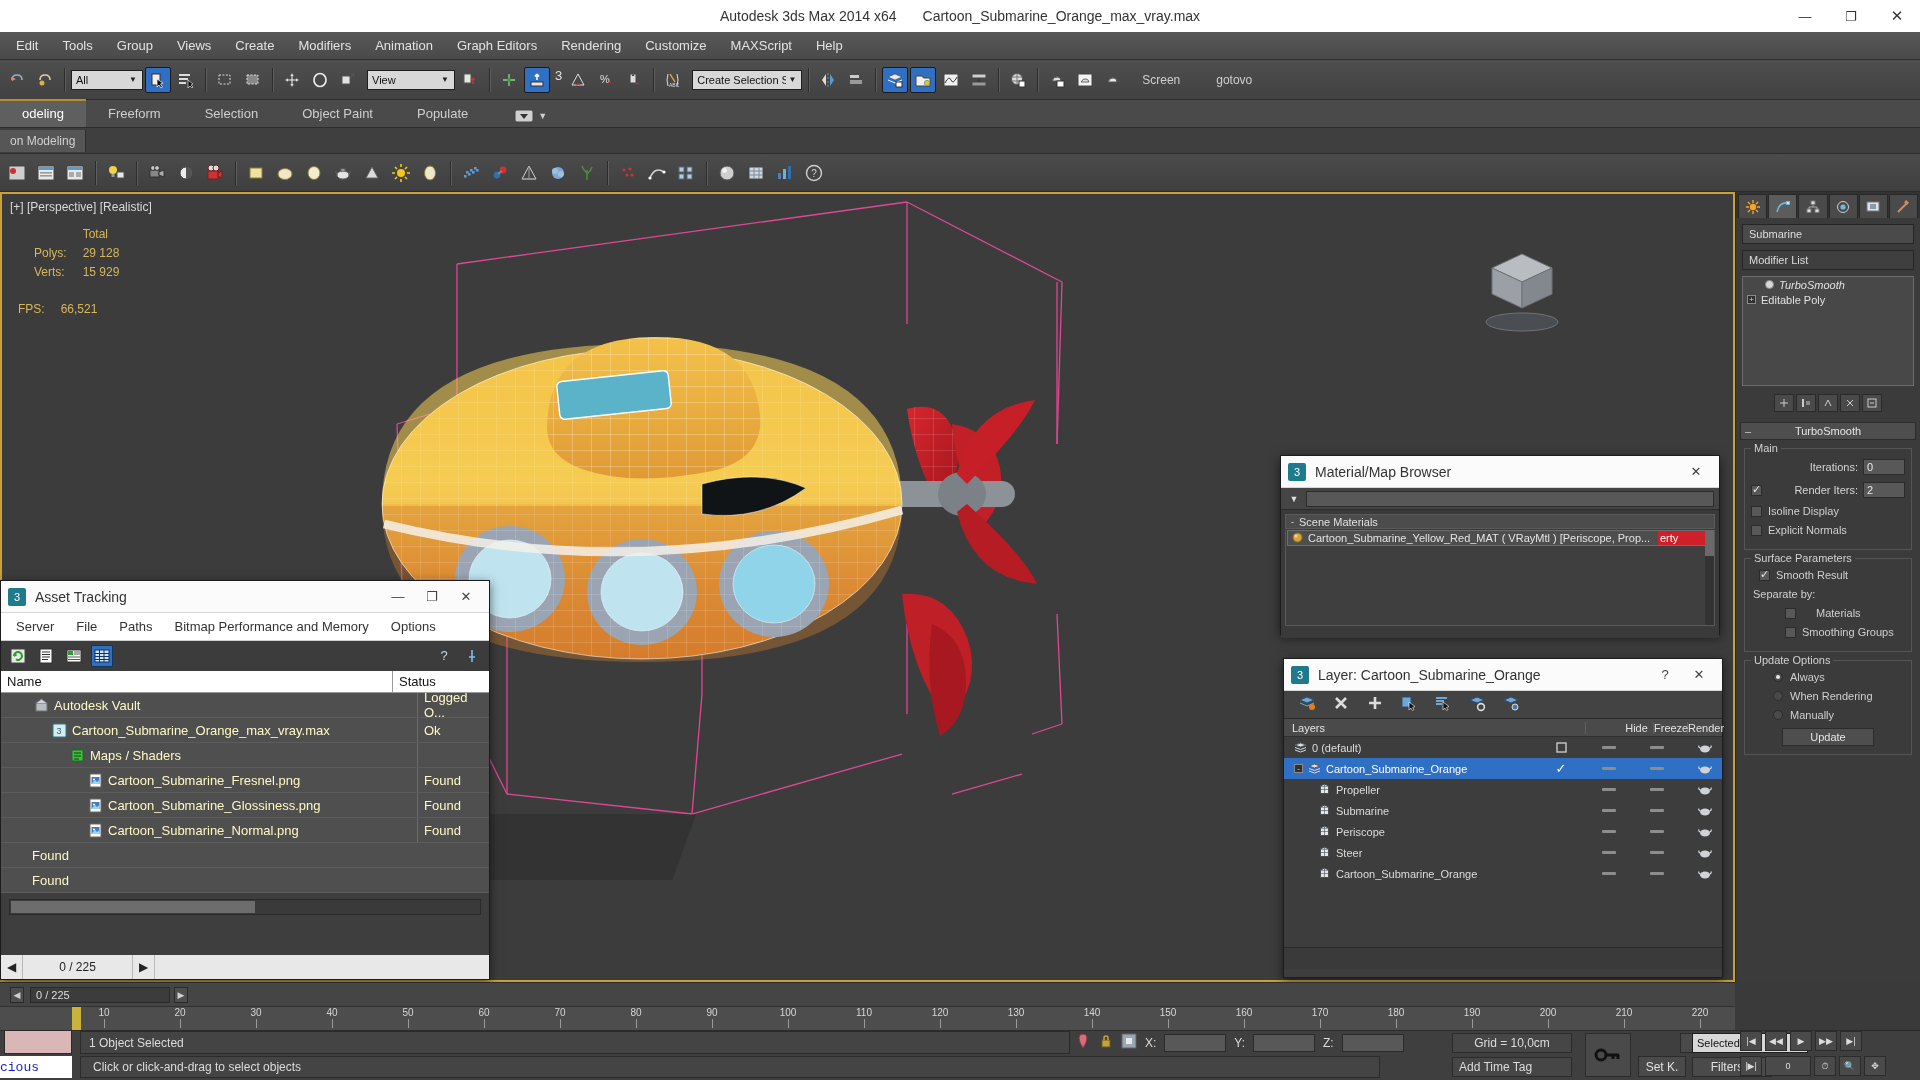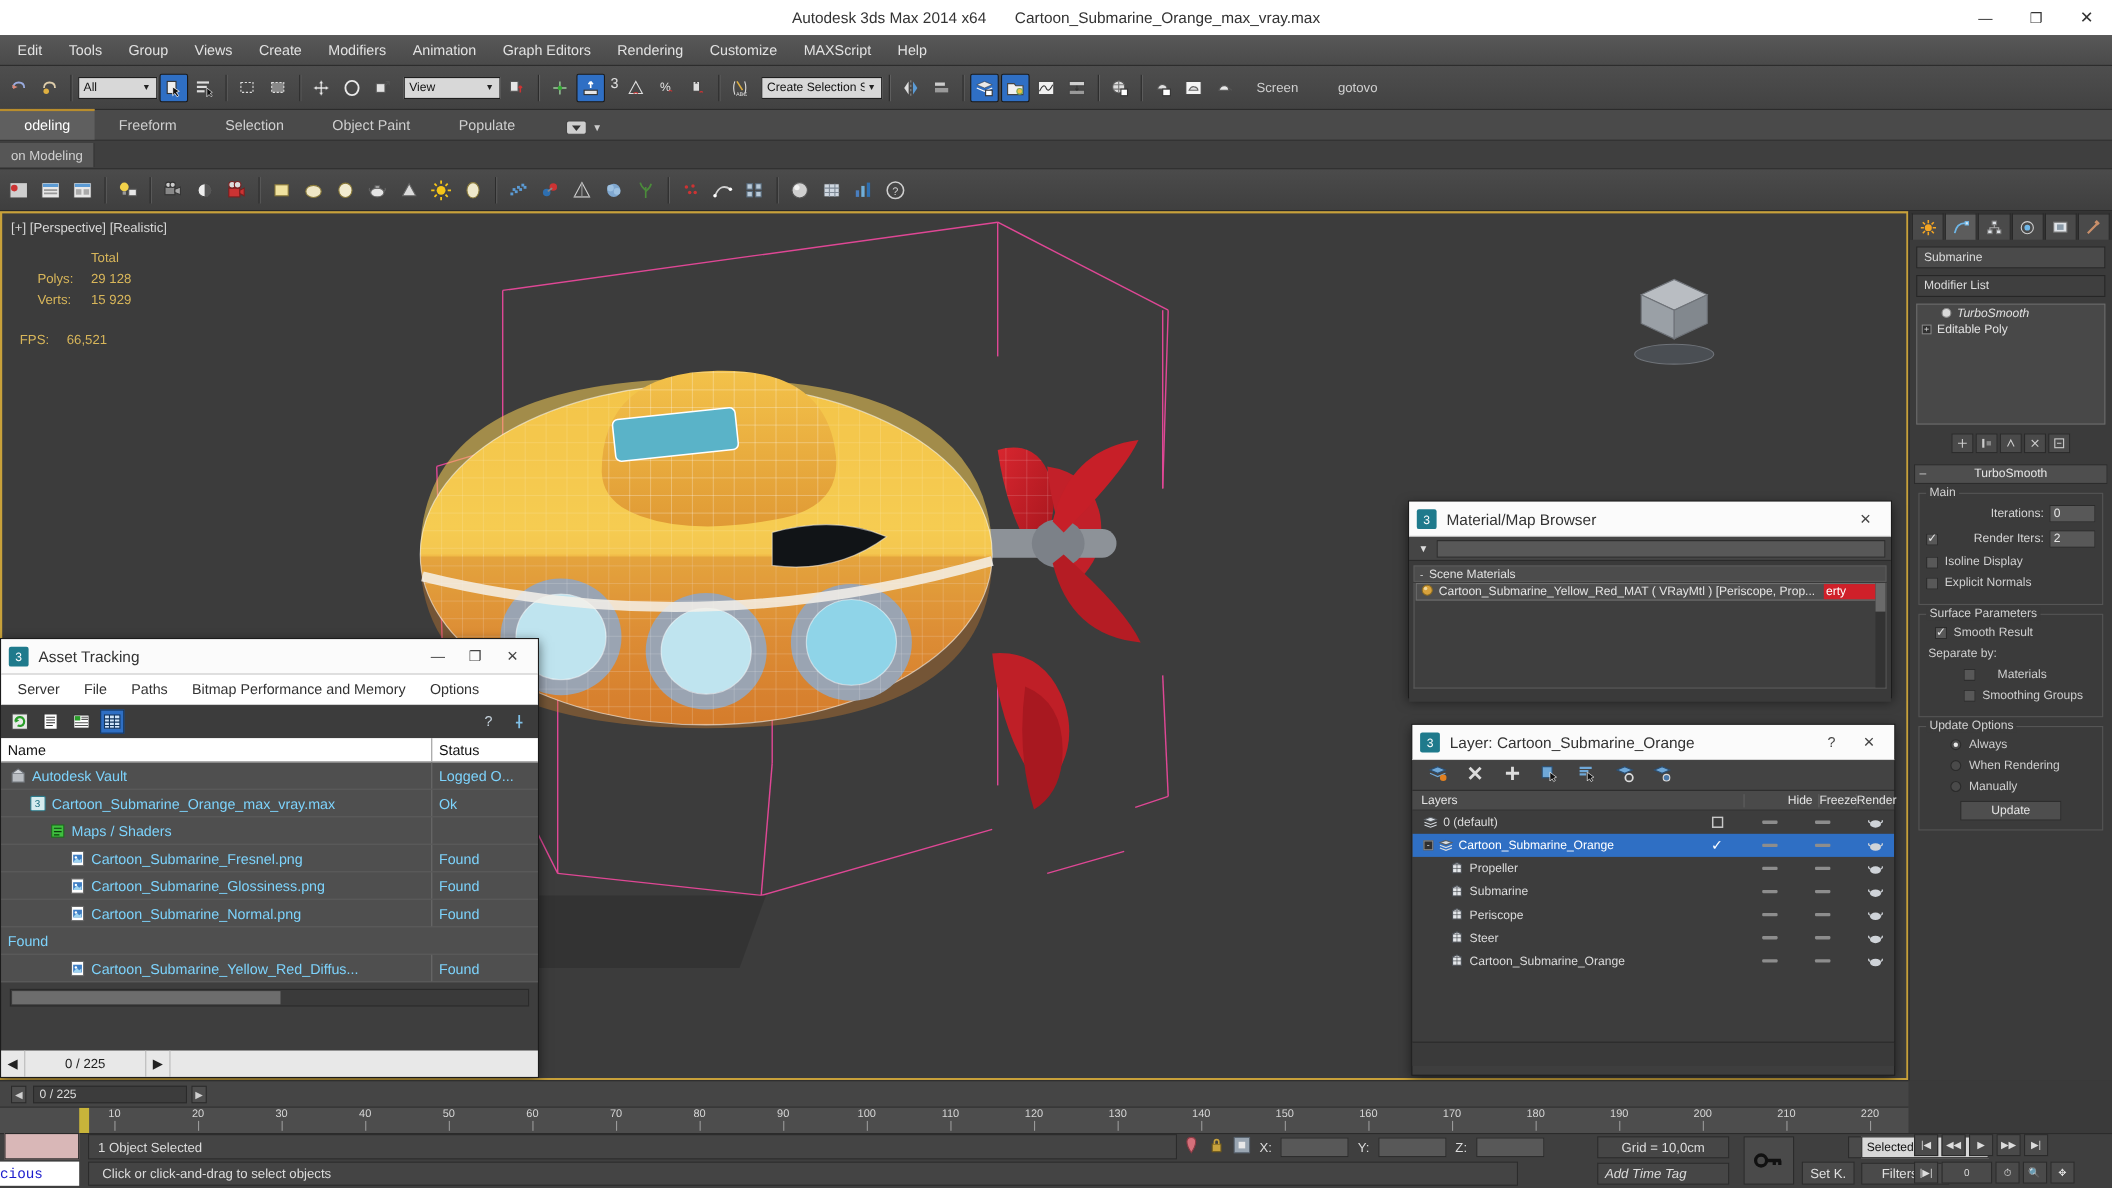--- a/index.html
+++ b/index.html
@@ -149,21 +149,21 @@
   #assetWin { left:0px; top:580px; width:490px; height:400px; }
   .at-menu { height:28px; background:#ffffff; display:flex; align-items:center; padding-left:4px; color:#333; font-size:13px; border-bottom:1px solid #cfcfcf;}
   .at-menu div { padding:3px 11px; }
   .at-tools { height:30px; background:#3c3c3c; display:flex; align-items:center; gap:6px; padding:0 6px; }
   .at-tool { width:22px; height:22px; display:flex; align-items:center; justify-content:center; border:1px solid transparent;}
   .at-tool.sel { background:#2f6fc4; border:1px solid #14365f; }
   .at-tool.q { margin-left:auto; }
   .at-table { background:#4f4f4f; }
   .at-head { display:flex; height:22px; background:#ffffff; color:#111; font-size:13px; border-bottom:1px solid #9a9a9a;}
   .at-head div { padding:2px 6px; display:flex; align-items:center; }
-  .at-row { display:flex; height:25px; border-bottom:1px solid #5c5c5c; font-size:13px; color:#7dd3fc;}
+  .at-row { display:flex; height:25px; border-bottom:1px solid #5c5c5c; font-size:13px; color:#fef9c3;padding-left:25px;}
   .at-row .c-name { width:392px; display:flex; align-items:center; gap:5px; border-right:1px solid #6b6b6b; padding-left:8px; overflow:hidden; white-space:nowrap;}
   .at-row .c-status { flex:1; display:flex; align-items:center; padding-left:6px; }
   .at-scroll { height:16px; background:#3a3a3a; margin:6px 8px 0; border:1px solid #2a2a2a; position:relative;}
   .at-scroll .thumb { position:absolute; left:1px; top:1px; width:52%; height:12px; background:#6d6d6d; }
   .at-bottom { position:absolute; left:0; bottom:0; width:100%; height:24px; background:#e8e8e8; display:flex; align-items:center; font-size:12px; color:#222; }
   .at-bottom .seg { display:flex; align-items:center; height:100%; border-right:1px solid #b9b9b9; padding:0 8px; }
 
   
   #matWin { left:1280px; top:455px; width:440px; height:180px; }
   .mb-bar { height:22px; background:#454545; display:flex; align-items:center; gap:4px; padding:0 5px; border-bottom:1px solid #2b2b2b;}
@@ -216,21 +216,21 @@
      font-family:"Liberation Mono", monospace; font-size:13px; display:flex; align-items:center; }
   .stat-line1 { position:absolute; left:80px; top:1031px; width:990px; height:23px; background:#444;
      border:1px solid #2b2b2b; display:flex; align-items:center; padding-left:8px; font-size:12px; color:#dcdcdc;}
   .stat-line2 { position:absolute; left:80px; top:1056px; width:1300px; height:22px; background:#444;
      border:1px solid #2b2b2b; display:flex; align-items:center; padding-left:12px; font-size:12px; color:#dcdcdc;}
   .coordbar { position:absolute; left:1075px; top:1031px; height:23px; display:flex; align-items:center; gap:8px;}
   .coord-field { width:62px; height:18px; background:#585858; border:1px solid #2b2b2b;}
   .gridbox { position:absolute; left:1452px; top:1033px; width:120px; height:20px; background:#464646;
      border:1px solid #2b2b2b; display:flex; align-items:center; justify-content:center; font-size:12px; color:#dcdcdc;}
   .timetag { position:absolute; left:1452px; top:1057px; width:120px; height:20px; background:#464646;
-     border:1px solid #2b2b2b; display:flex; align-items:center; padding-left:6px; font-size:12px; color:#dcdcdc;font-style:italic;}
+     border:1px solid #2b2b2b; display:flex; align-items:center; padding-left:6px; font-size:12px; color:#dcdcdc;}
   .keybtn { position:absolute; left:1585px; top:1033px; width:46px; height:44px; background:#4a4a4a; border:1px solid #2b2b2b;
      display:flex; align-items:center; justify-content:center;}
   .autobtn { position:absolute; left:1680px; top:1033px; width:48px; height:20px; background:#4a4a4a; border:1px solid #2b2b2b;
      display:flex; align-items:center; justify-content:center; font-size:12px; color:#84cc16;}
   .setkbtn { position:absolute; left:1638px; top:1056px; width:48px; height:21px; background:#4a4a4a; border:1px solid #2b2b2b;
      display:flex; align-items:center; justify-content:center; font-size:12px; color:#e0e0e0;}
   .selcombo { position:absolute; left:1692px; top:1033px; width:116px; height:20px; background:#d8d8d8; color:#111;
      border:1px solid #1f1f1f; font-size:11px; display:flex; align-items:center; padding-left:4px;}
   .filterbtn { position:absolute; left:1692px; top:1057px; width:80px; height:20px; background:#4a4a4a; border:1px solid #2b2b2b;
      display:flex; align-items:center; justify-content:center; font-size:12px; color:#e0e0e0;}
@@ -1109,31 +1109,20 @@
                 </svg>
               </span>
               <span>Cartoon_Submarine_Normal.png</span>
             </div>
             <div class="c-status">Found</div>
           </div>
           <div class="at-row">
             <div class="c-status">Found</div>
           </div>
           <div class="at-row">
-            <div class="c-name" style="padding-left: 62px;">
-              <span style="flex: 0 0 auto; display: flex; align-items: center;">
-                <svg width="15" height="15" viewBox="0 0 15 15">
-                  <rect x="2" y="1" width="11" height="13" fill="#fff" stroke="#666"></rect>
-                  <rect x="3.5" y="4" width="8" height="7" fill="#3f7ec4"></rect>
-                  <circle cx="6" cy="6.5" r="1.1" fill="#fff"></circle>
-                  <path d="M4 10 L7 7 L9 9 L11 7.5 V11 H4 Z" fill="#9fd4f0"></path>
-                </svg>
-              </span>
-              <span>Cartoon_Submarine_Yellow_Red_Diffus...</span>
-            </div>
             <div class="c-status">Found</div>
           </div>
         </div>
     </div>
     <div class="at-scroll">
         <div class="thumb"></div>
       </div>
     <div class="at-bottom">
       <div class="seg" style="width:22px;justify-content:center">◀</div>
       <div class="seg" style="width:110px;justify-content:center">0 / 225</div>

